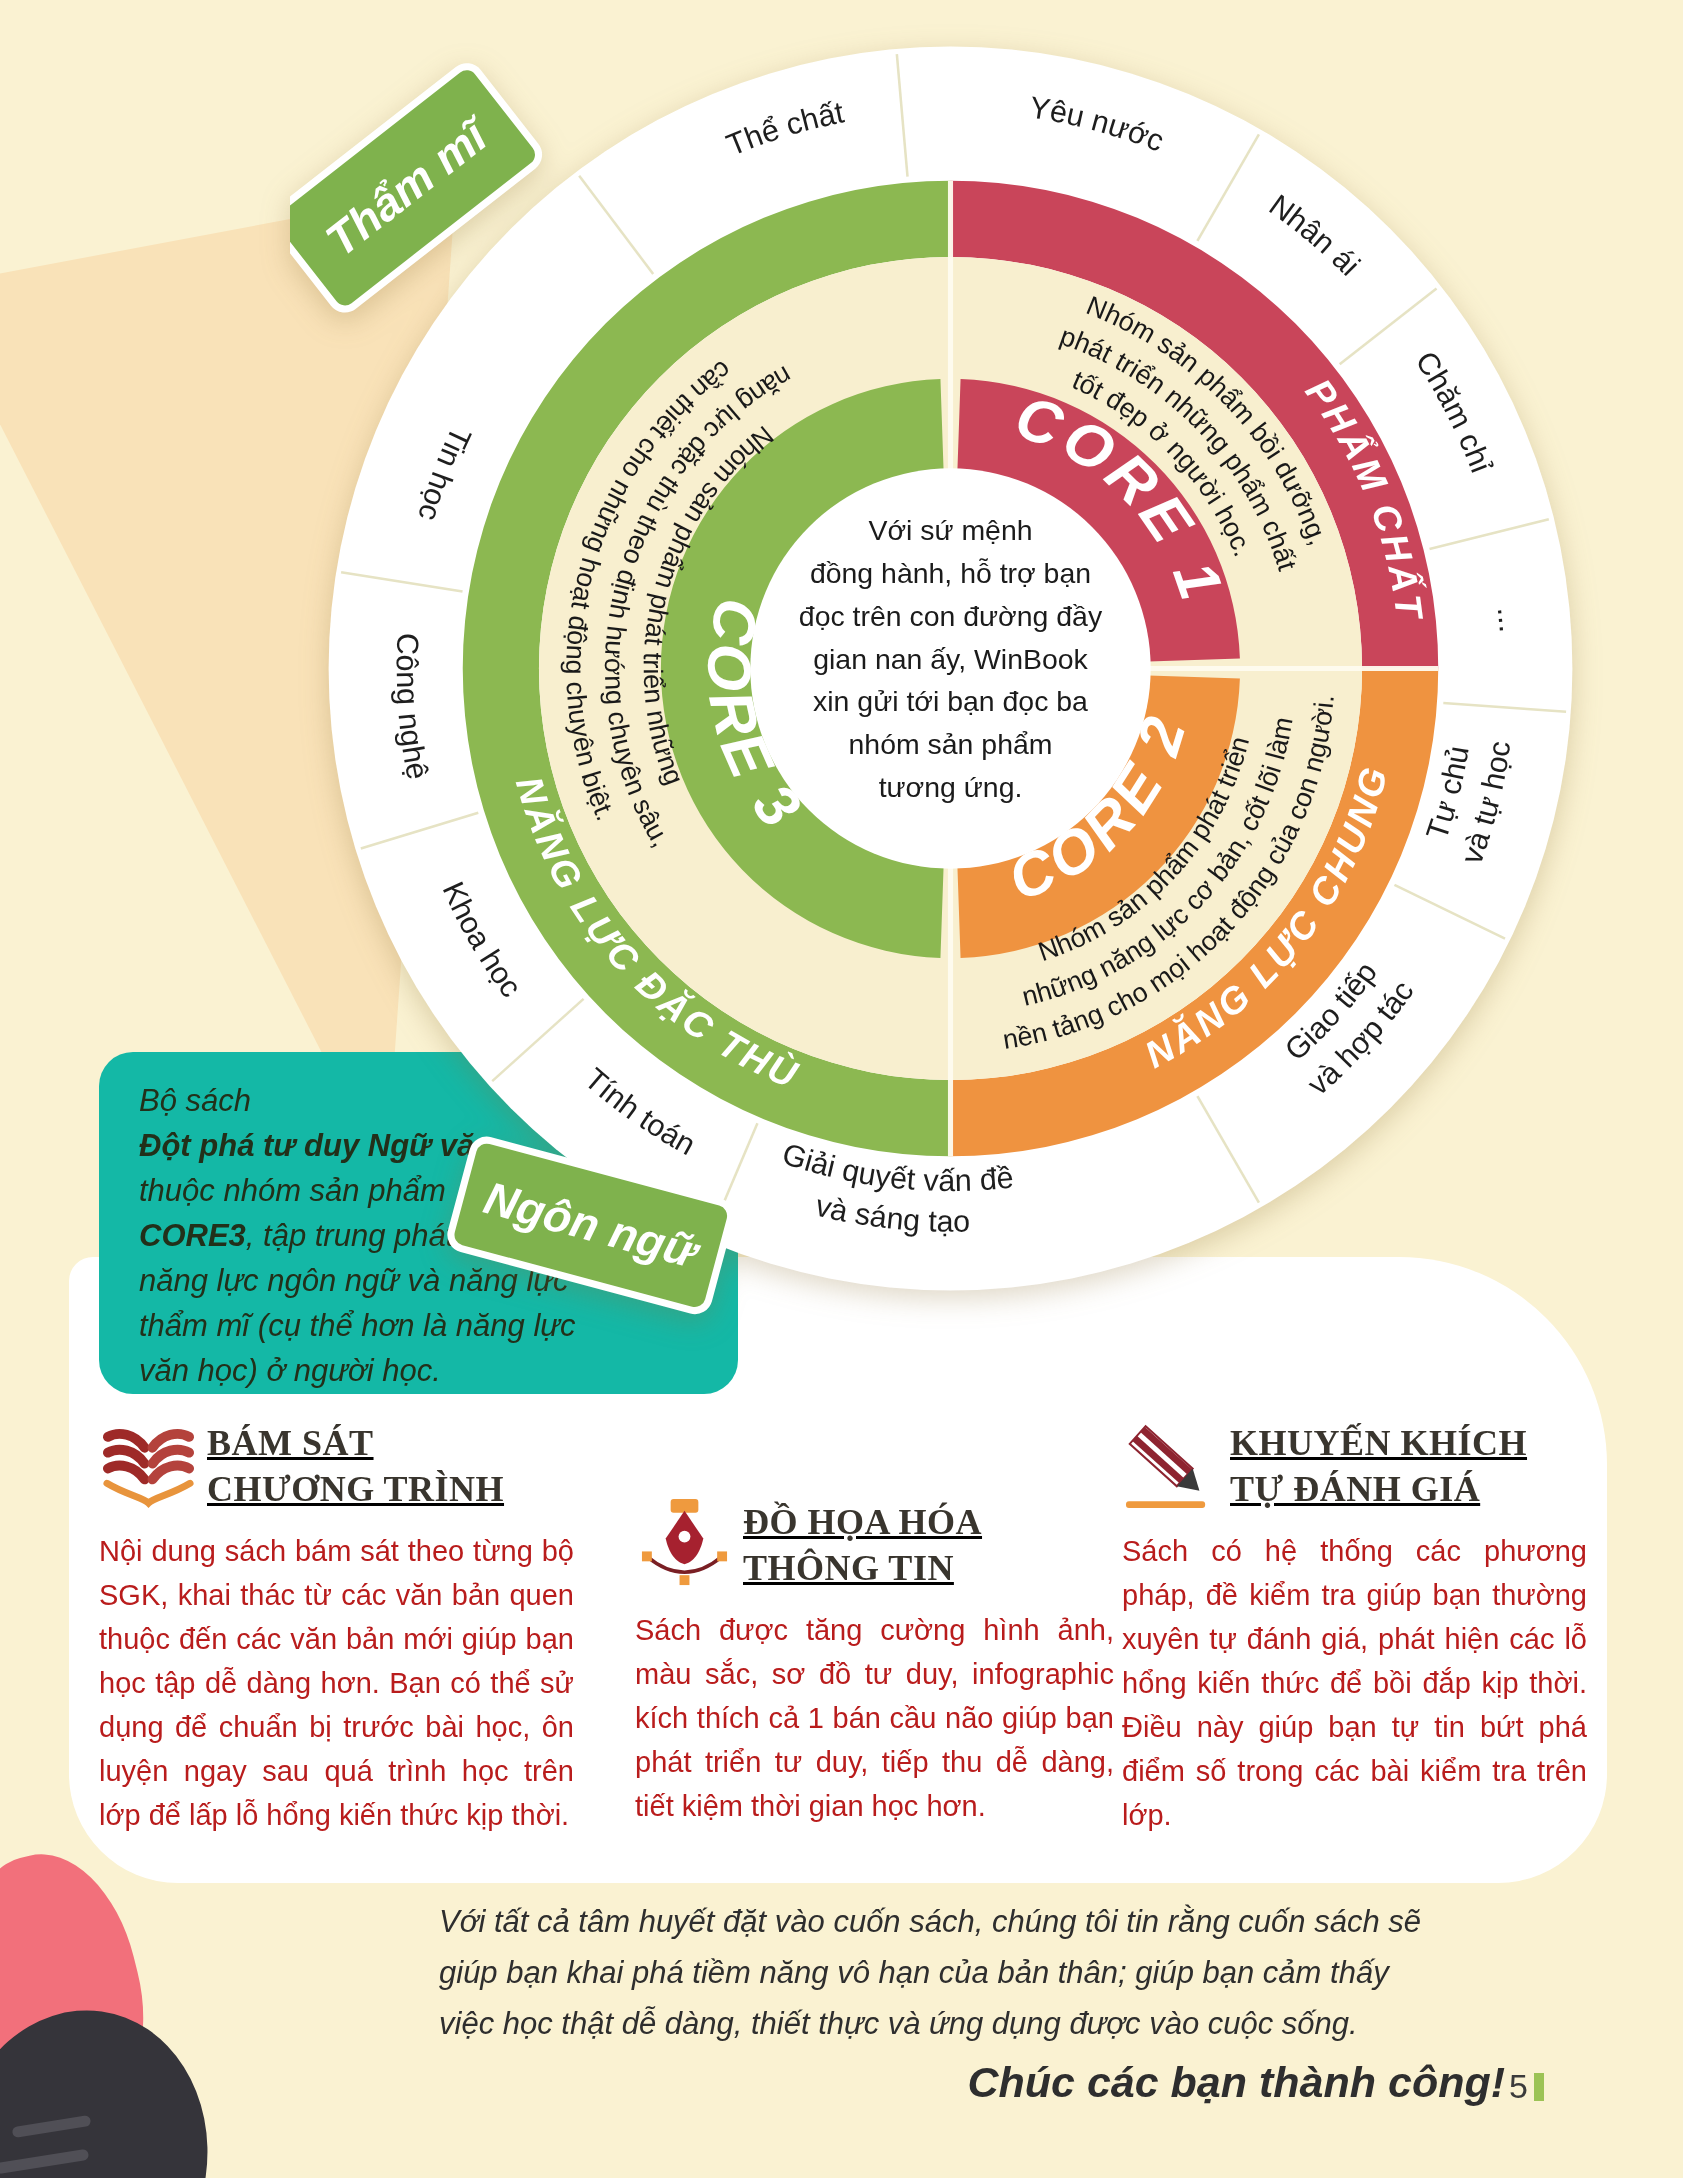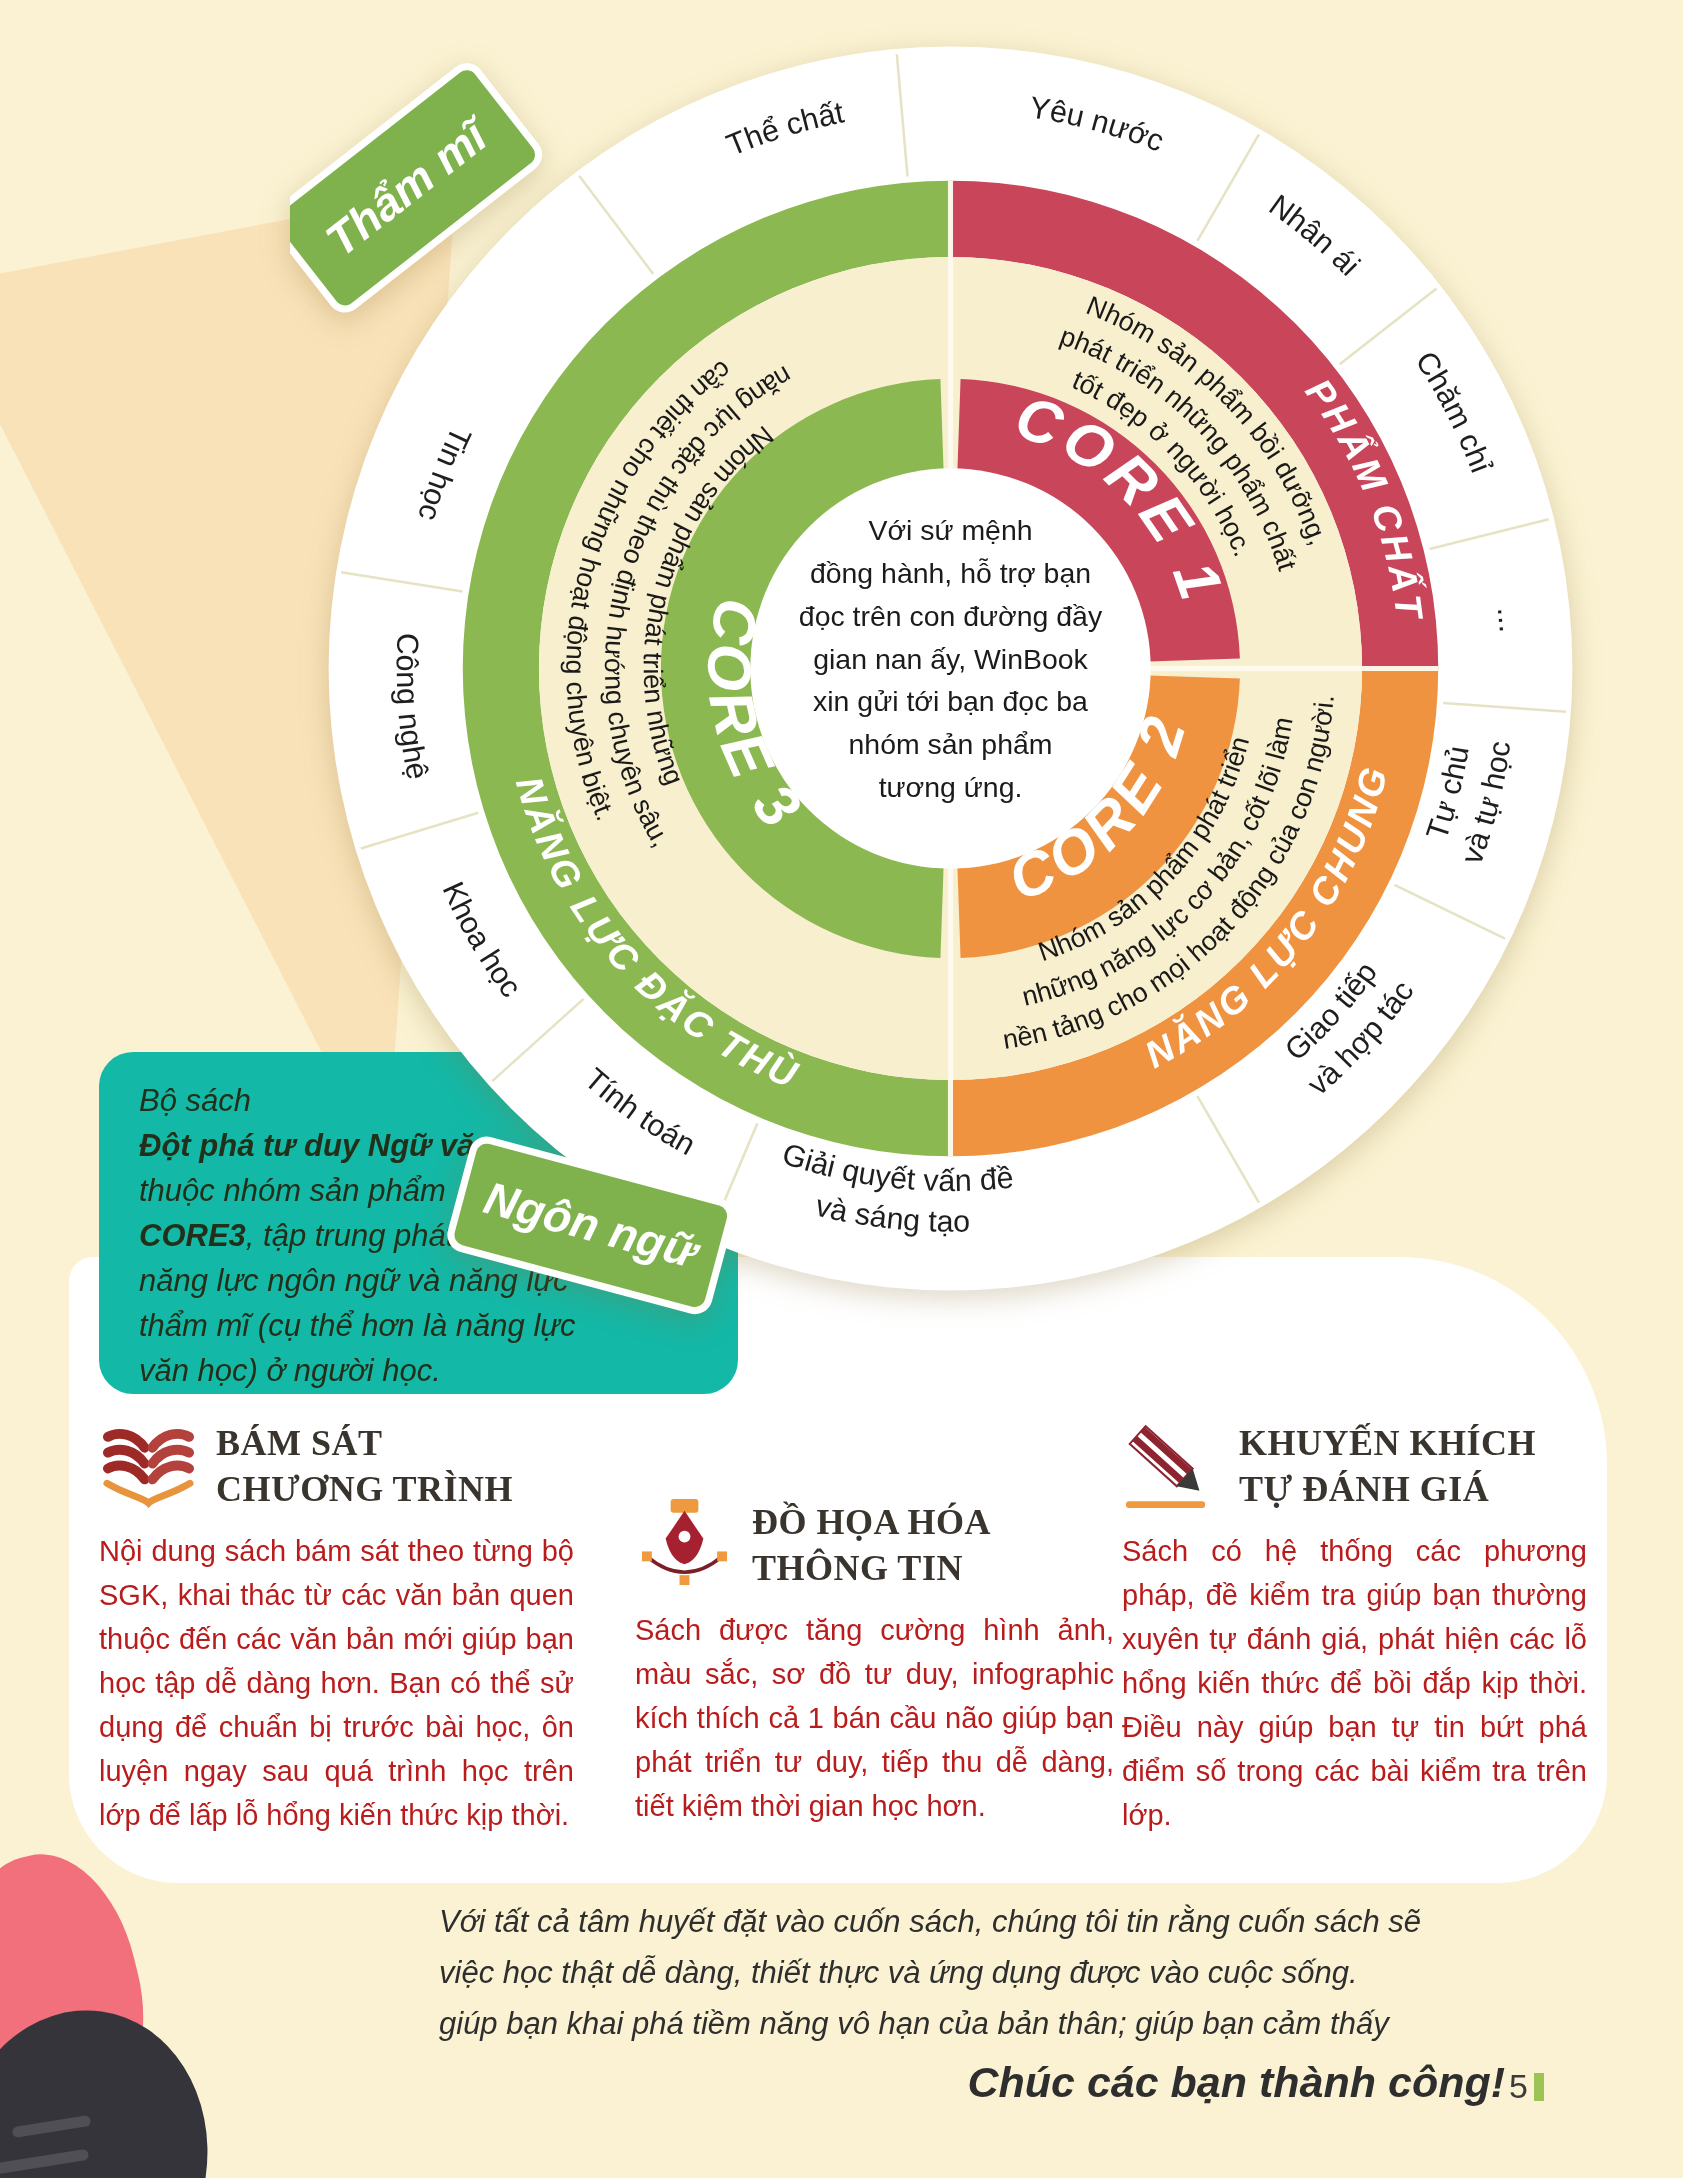--- a/index.html
+++ b/index.html
@@ -37,21 +37,21 @@
   .desc{font-size:26.5px;fill:#191919;}
   .ctr{font-size:28px;fill:#1B1B1B;}
   .ribbon-label{font-style:italic;font-weight:700;font-size:45px;fill:#FFFFFF;}
   .divider{stroke:#E6E3C4;stroke-width:2.5;}
   .seam{stroke:#FFFCF0;stroke-width:5;opacity:.95;}
   
   .feature{z-index:5;}
   #feat-1{left:99px;top:1418px;width:475px;}
   #feat-2{left:635px;top:1497px;width:479px;}
   #feat-3{left:1122px;top:1418px;width:465px;}
-  .feat-head{display:flex;align-items:center;gap:18px;}
+  .feat-head{display:flex;align-items:center;gap:9px;text-decoration:underline;}
   .feat-icon{width:99px;height:95px;flex:0 0 auto;}
   .feat-title{
     font-family:"Liberation Serif", serif;font-weight:bold;
     font-size:36px;line-height:46px;color:#39352E;letter-spacing:0.5px;
   }
   .feat-body{
     margin-top:16px;font-size:29px;line-height:44px;color:#b91c1c;
     text-align:justify;
   }
   
@@ -267,22 +267,22 @@
     <div class="feat-title">
       <div>KHUYẾN KHÍCH</div>
       <div>TỰ ĐÁNH GIÁ</div>
     </div>
   </div>
   <div class="feat-body">Sách có hệ thống các phương pháp, đề kiểm tra giúp bạn thường xuyên tự đánh giá, phát hiện các lỗ hổng kiến thức để bồi đắp kịp thời. Điều này giúp bạn tự tin bứt phá điểm số trong các bài kiểm tra trên lớp.</div>
 </div>
 
 <div id="closing" class="abs">
   <div>Với tất cả tâm huyết đặt vào cuốn sách, chúng tôi tin rằng cuốn sách sẽ</div>
+  <div>giúp bạn khai phá tiềm năng vô hạn của bản thân; giúp bạn cảm thấy</div>
   <div>việc học thật dễ dàng, thiết thực và ứng dụng được vào cuộc sống.</div>
-  <div>giúp bạn khai phá tiềm năng vô hạn của bản thân; giúp bạn cảm thấy</div>
   <div id="signoff">Chúc các bạn thành công!</div>
 </div>
 
 <div id="pagenum" class="abs">
   <span>5</span>
     <span class="bar"></span>
 </div>
 
 <div id="char-pink" class="abs illus"></div>
 <div id="char-dark" class="abs illus"></div>

